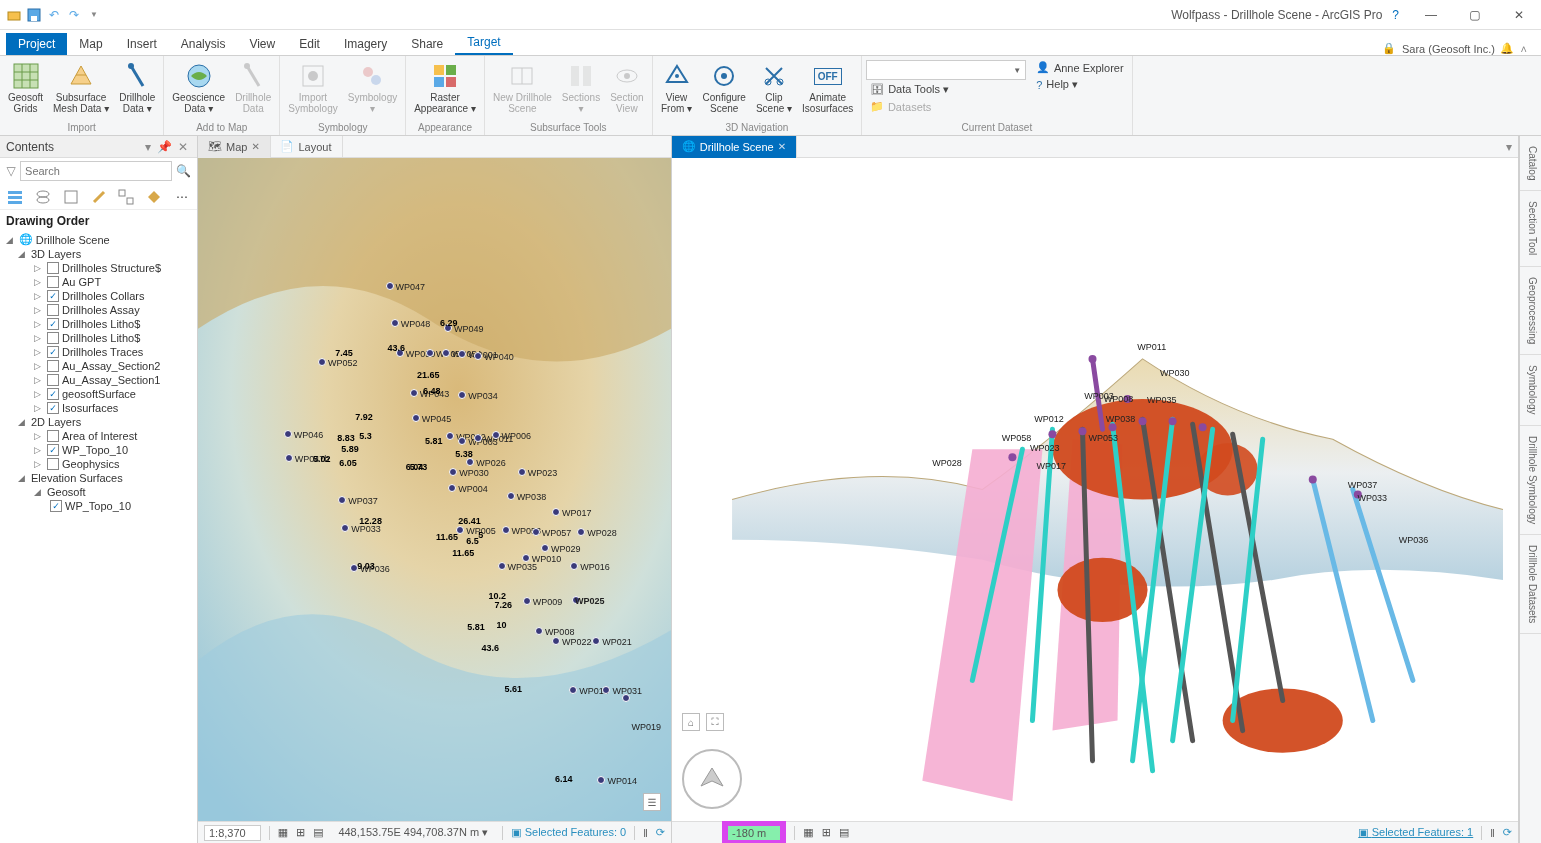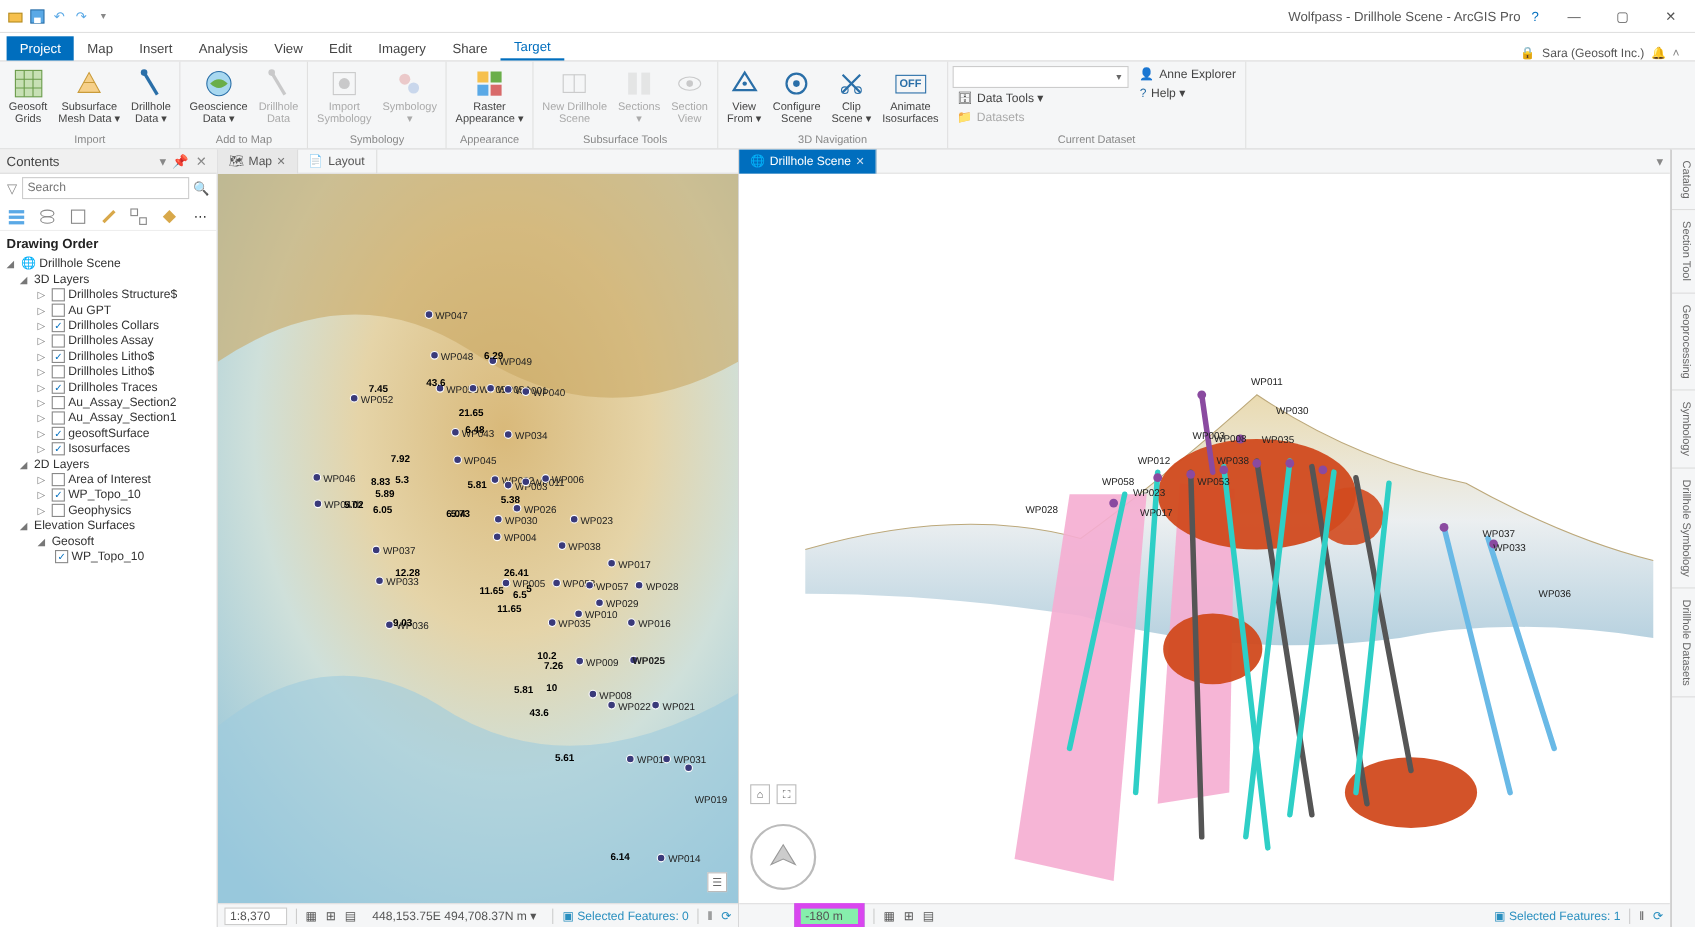--- a/index.html
+++ b/index.html
@@ -732,21 +732,21 @@
           <div class="dh-label" style="left: 685.477px; top: 335.458px;">WP033</div>
           <div class="dh-label" style="left: 726.692px; top: 377.019px;">WP036</div>
         </div>
       <div class="status">
         <span style="border:6px solid #d946ef;padding:1px 14px 1px 4px;background:#86efac;margin-left:44px;">-180 m</span>
         <span class="sep"></span>
         <span>▦</span>
         <span>⊞</span>
         <span>▤</span>
         <span class="grow"></span>
-        <span style="color:#2a8fbf;">▣ <span>Selected Features: 1</span></span>
+        <span style="color:#2a8fbf;text-decoration:underline;">▣ <span>Selected Features: 1</span></span>
         <span class="sep"></span>
         <span>‖</span>
         <span style="color:#2a8fbf;">⟳</span>
       </div>
     </div>
 
   </div>
 
   <div class="right-rail" id="right-rail">
       <div class="rt">Catalog</div>

